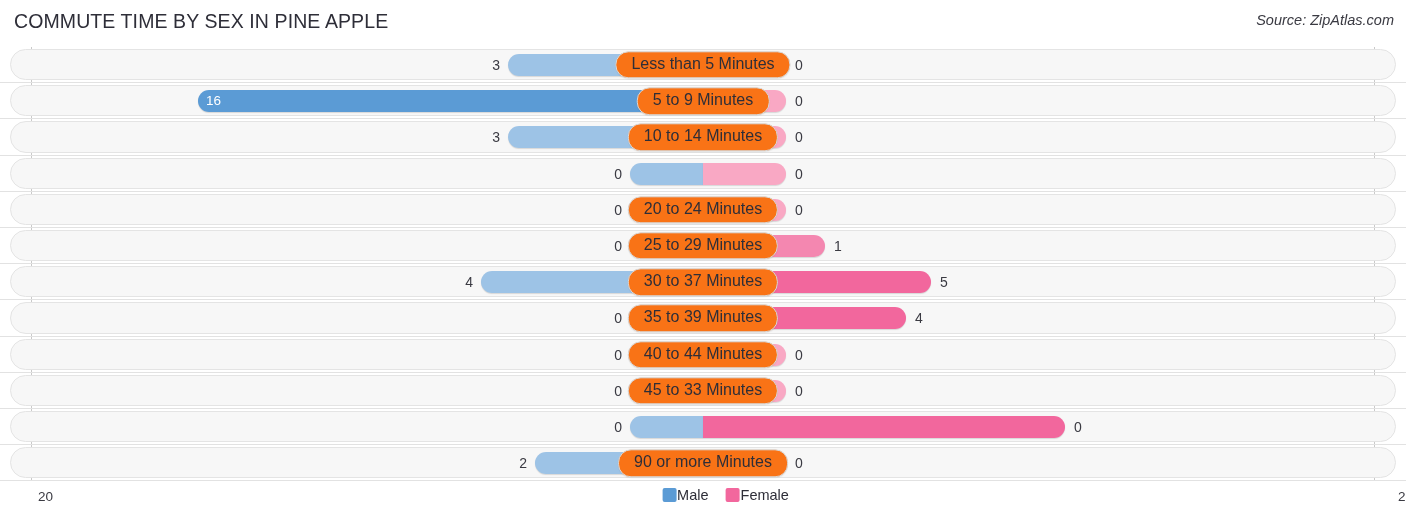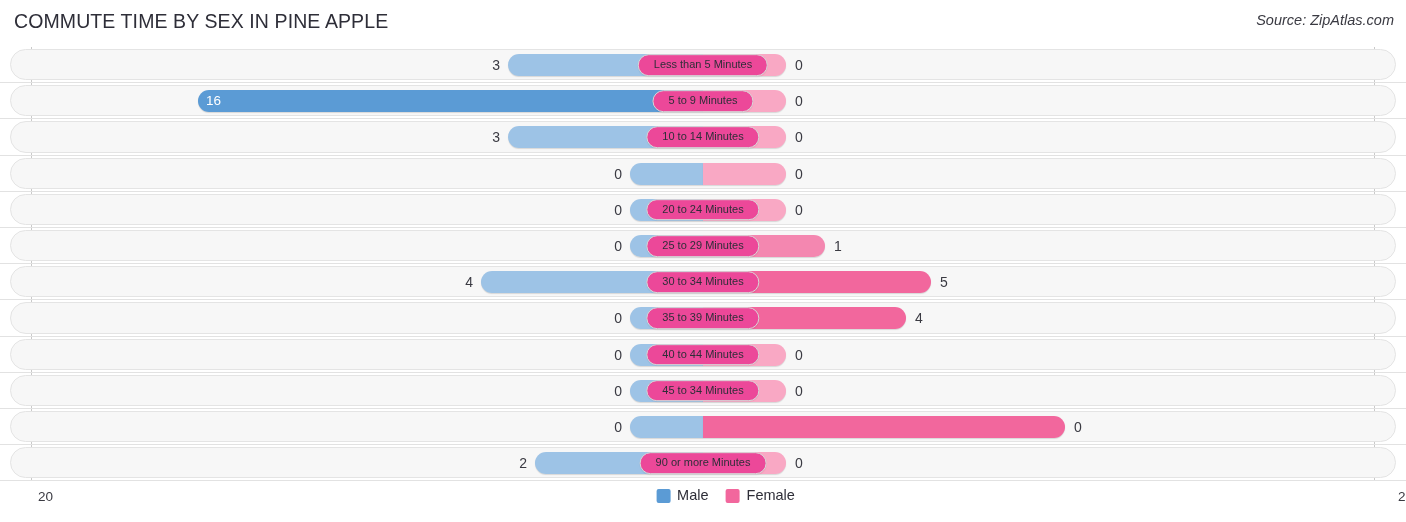--- a/index.html
+++ b/index.html
@@ -121,25 +121,25 @@
     white-space: nowrap;
   }
   .val.left  { text-align: right; }
   .val.right { text-align: left; }
 
   .center-pill {
     position: absolute;
     left: 50%;
     top: 50%;
     transform: translate(-50%, -50%);
-    background: #ec4899;
+    background: #f97316;
     border: 1px solid #d8d8d8;
     border-radius: 13px;
     padding: 3px 15px 4px;
-    font-size: 11px;
+    font-size: 16px;
     color: #2e2e38;
     white-space: nowrap;
     line-height: 1.15;
     box-shadow: 0 1px 1px rgba(0,0,0,.06);
   }
 
   
   .footer {
     position: absolute;
     left: 0;
@@ -161,22 +161,22 @@
     left: 50%;
     top: 7px;
     transform: translateX(-50%);
     display: flex;
     align-items: center;
     gap: 17px;
     white-space: nowrap;
   }
   .legend-item {
     display: flex;
-    align-items: flex-end;
-    gap: 7px;
+    align-items: center;
+    gap: 1px;
   }
   .legend-swatch {
     width: 14px;
     height: 14px;
     border-radius: 2px;
     display: inline-block;
   }
   .legend-label {
     font-size: 14.5px;
     color: #2e2e38;
@@ -260,21 +260,21 @@
       </div>
       <div class="row-sep"></div>
     </div>
     <div class="row">
       <div class="track"></div>
       <div class="bars">
         <div class="bar male" style="background: rgb(157, 195, 230); left: 481px; width: 222px;"></div>
         <div class="val left" style="right: 933px;">4</div>
         <div class="bar female" style="background: rgb(242, 103, 157); left: 703px; width: 228px;"></div>
         <div class="val right" style="left: 940px;">5</div>
-        <div class="center-pill">30 to 34 Minutes</div>
+        <div class="center-pill">30 to 37 Minutes</div>
       </div>
       <div class="row-sep"></div>
     </div>
     <div class="row">
       <div class="track"></div>
       <div class="bars">
         <div class="bar male" style="background: rgb(157, 195, 230); left: 630px; width: 73px;"></div>
         <div class="val left" style="right: 784px;">0</div>
         <div class="bar female" style="background: rgb(242, 103, 157); left: 703px; width: 203px;"></div>
         <div class="val right" style="left: 915px;">4</div>
@@ -293,21 +293,21 @@
       </div>
       <div class="row-sep"></div>
     </div>
     <div class="row">
       <div class="track"></div>
       <div class="bars">
         <div class="bar male" style="background: rgb(157, 195, 230); left: 630px; width: 73px;"></div>
         <div class="val left" style="right: 784px;">0</div>
         <div class="bar female" style="background: rgb(249, 168, 196); left: 703px; width: 83px;"></div>
         <div class="val right" style="left: 795px;">0</div>
-        <div class="center-pill">45 to 34 Minutes</div>
+        <div class="center-pill">45 to 33 Minutes</div>
       </div>
       <div class="row-sep"></div>
     </div>
     <div class="row">
       <div class="track"></div>
       <div class="bars">
         <div class="bar male" style="background: rgb(157, 195, 230); left: 630px; width: 73px;"></div>
         <div class="val left" style="right: 784px;">0</div>
         <div class="bar female" style="background: rgb(242, 103, 157); left: 703px; width: 362px;"></div>
         <div class="val right" style="left: 1074px;">0</div>

